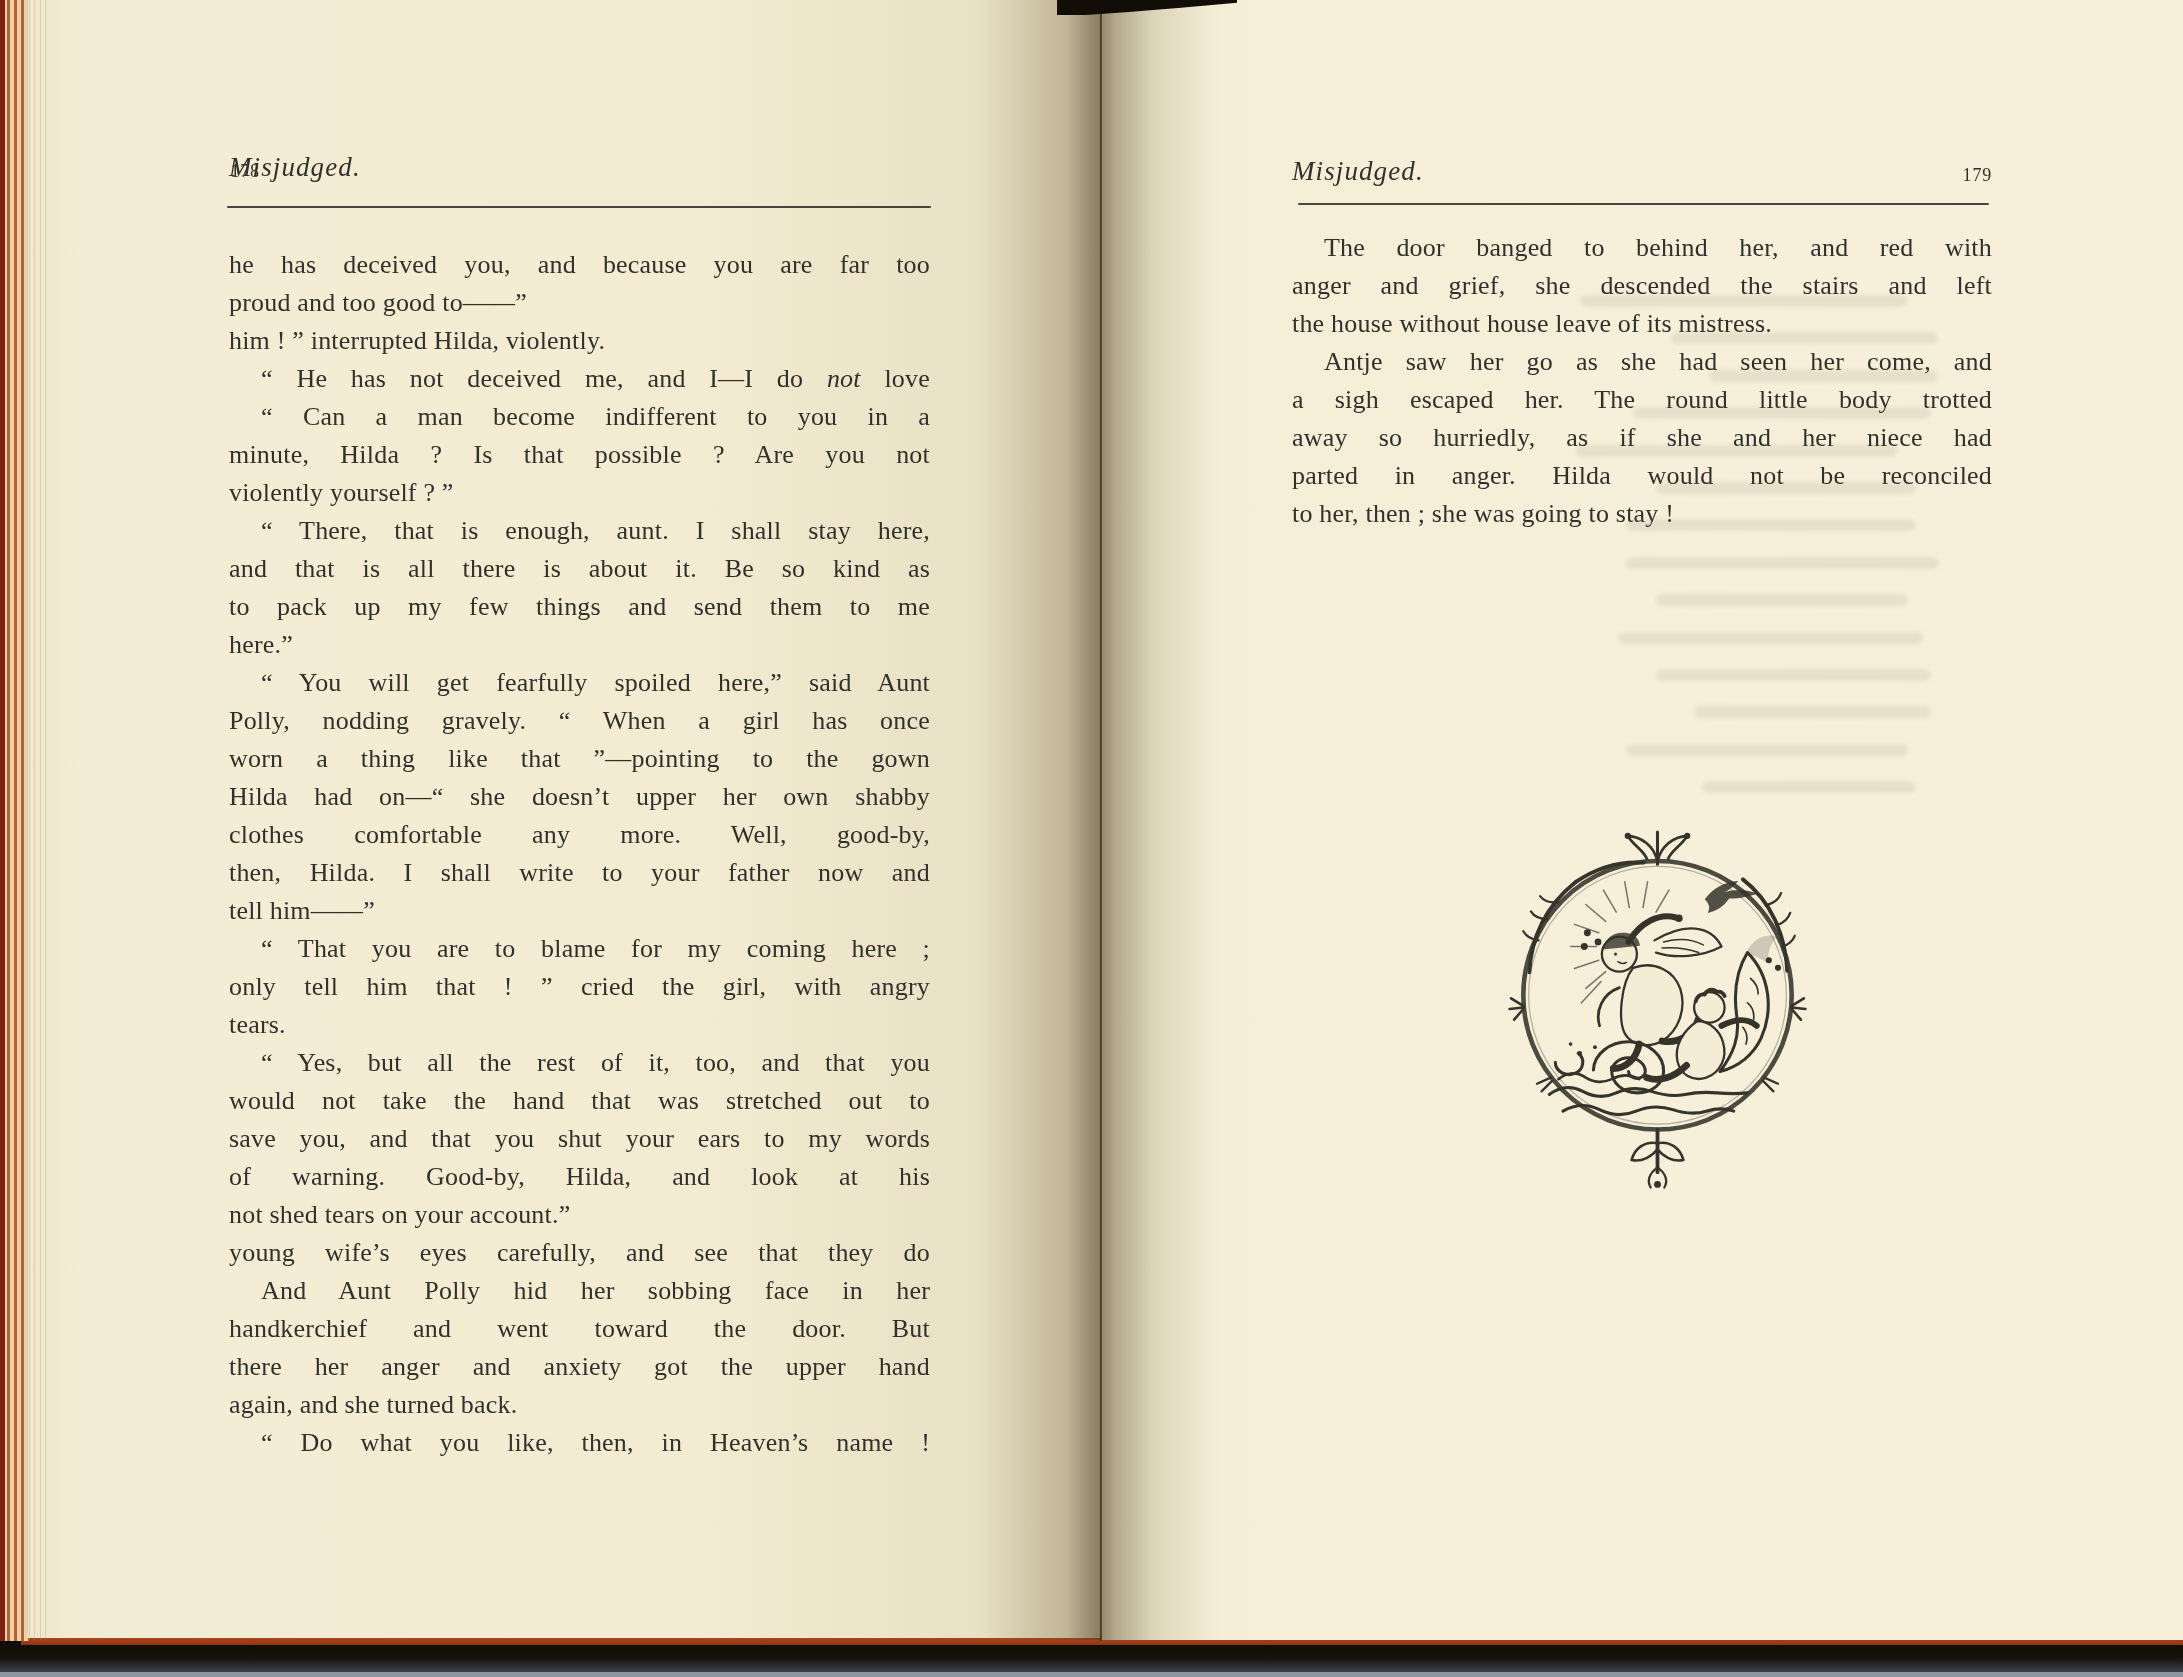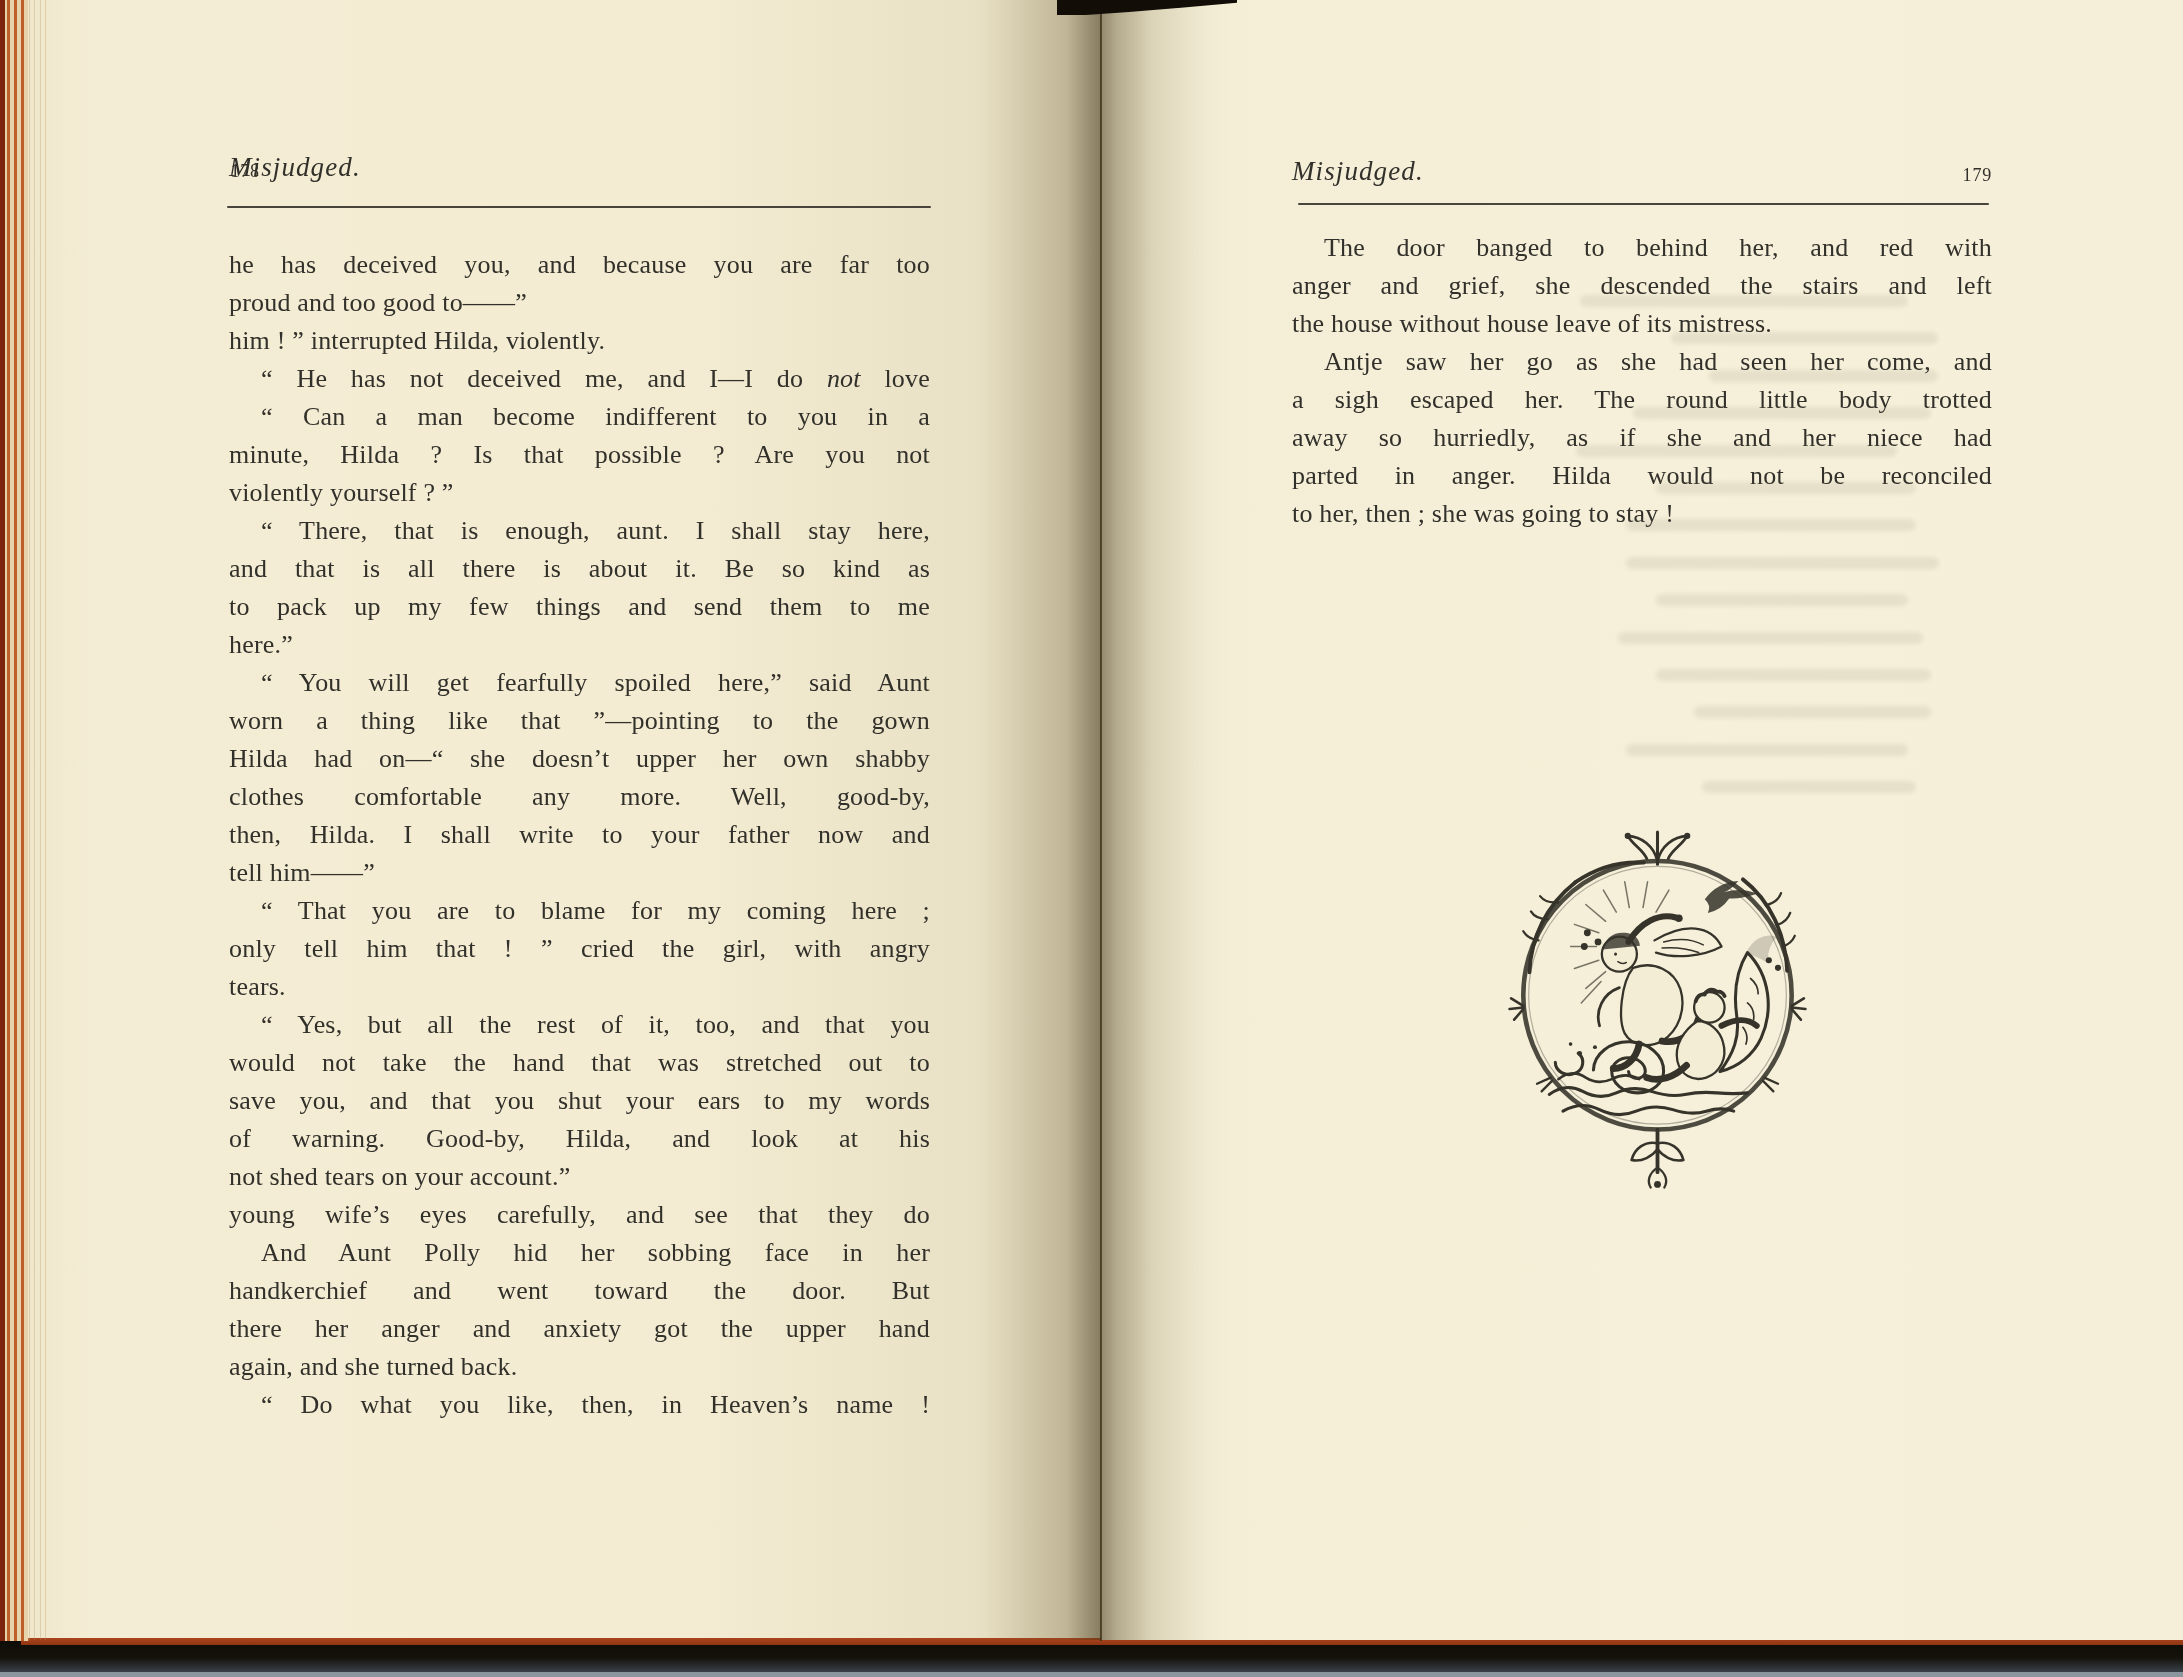--- a/index.html
+++ b/index.html
@@ -85,20 +85,21 @@
     <div class="line end">him ! ” interrupted Hilda, violently.</div>
     <div class="line j ind">“ He has not deceived me, and I—I do <em>not</em> love</div>
     <div class="line j ind">“ Can a man become indifferent to you in a</div>
     <div class="line j">minute, Hilda ?  Is that possible ?  Are you not</div>
     <div class="line end">violently yourself ? ”</div>
     <div class="line j ind">“ There, that is enough, aunt.  I shall stay here,</div>
     <div class="line j">and that is all there is about it.  Be so kind as</div>
     <div class="line j">to pack up my few things and send them to me</div>
     <div class="line end">here.”</div>
     <div class="line j ind">“ You will get fearfully spoiled here,” said Aunt</div>
+    <div class="line j">Polly, nodding gravely.  “ When a girl has once</div>
     <div class="line j">worn a thing like that ”—pointing to the gown</div>
     <div class="line j">Hilda had on—“ she doesn’t upper her own shabby</div>
     <div class="line j">clothes comfortable any more.  Well, good-by,</div>
     <div class="line j">then, Hilda.  I shall write to your father now and</div>
     <div class="line end">tell him——”</div>
     <div class="line j ind">“ That you are to blame for my coming here ;</div>
     <div class="line j">only tell him that ! ”  cried the girl, with angry</div>
     <div class="line end">tears.</div>
     <div class="line j ind">“ Yes, but all the rest of it, too, and that you</div>
     <div class="line j">would not take the hand that was stretched out to</div>

